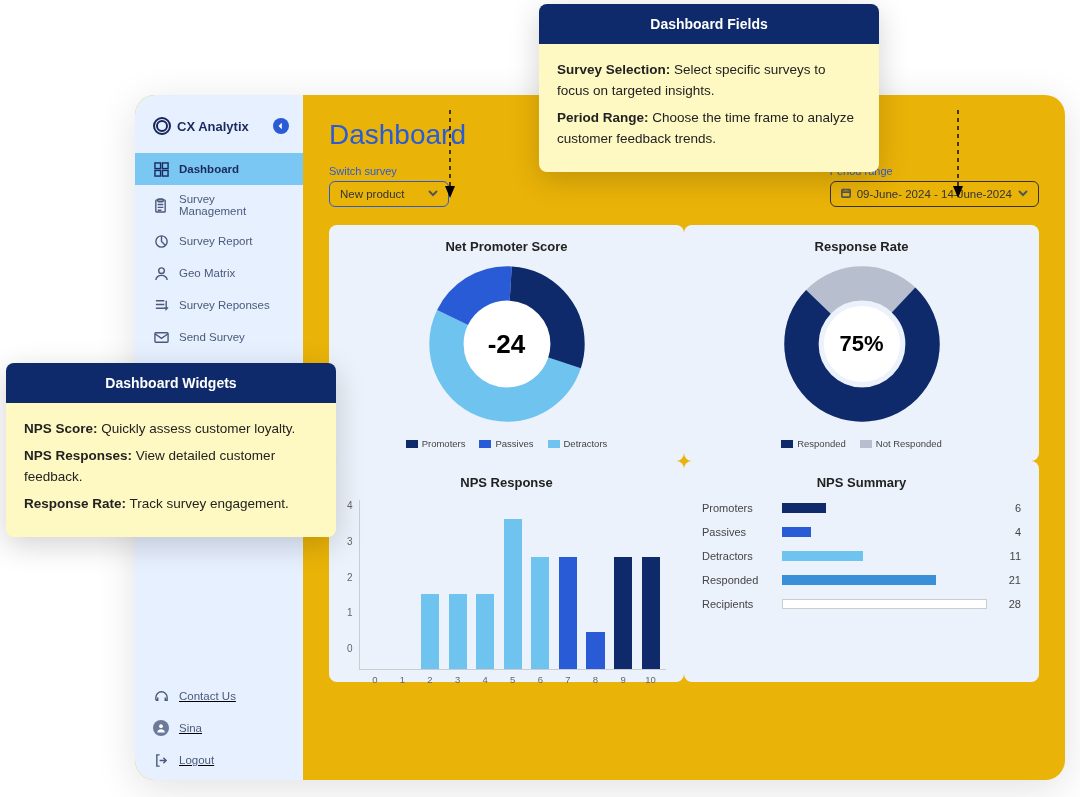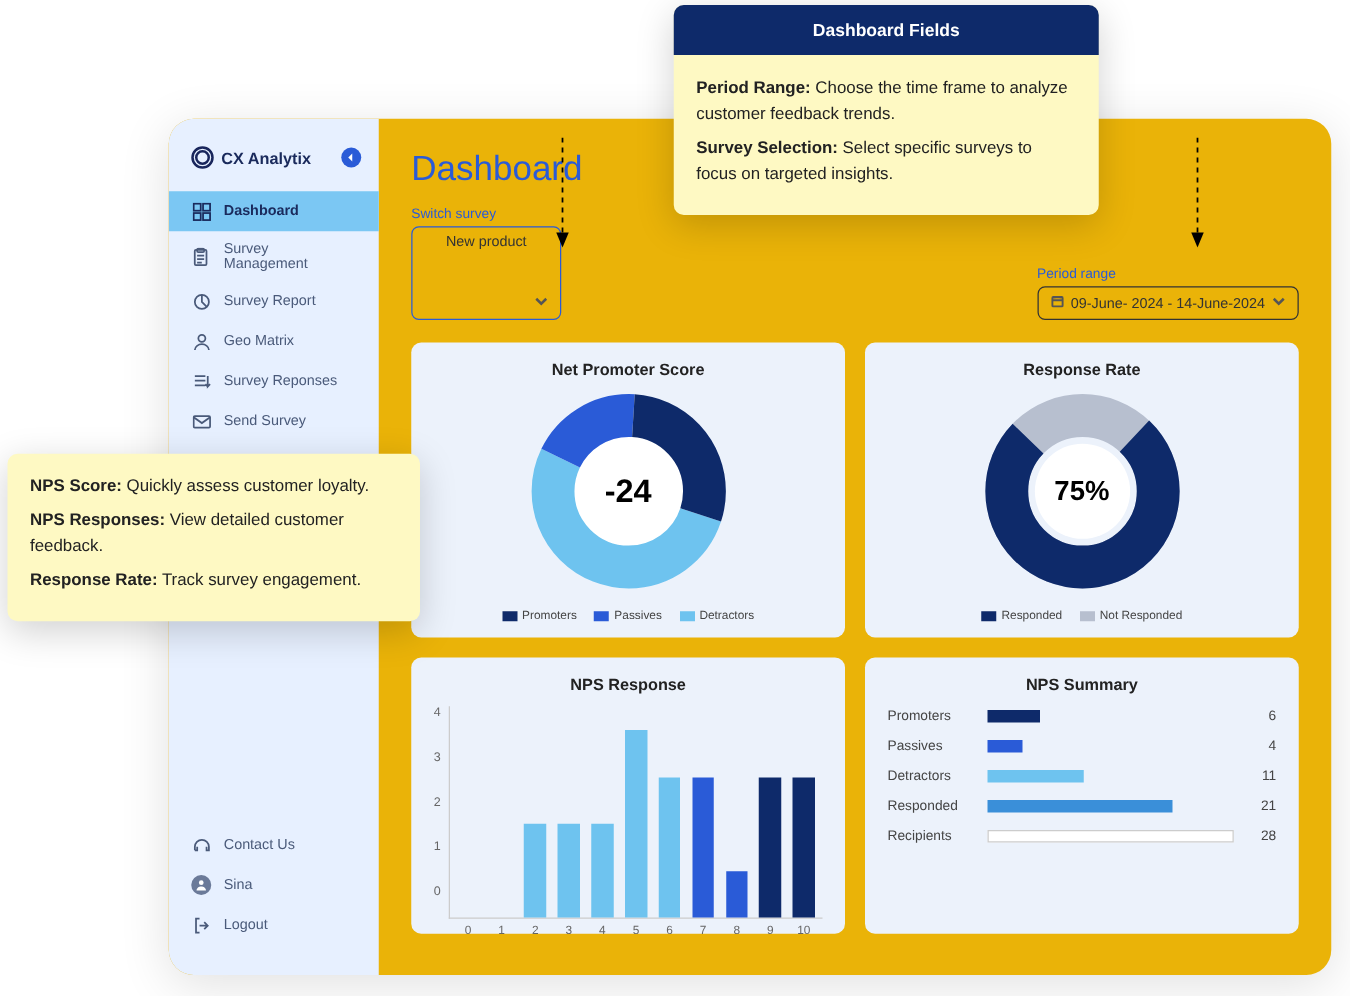--- a/index.html
+++ b/index.html
@@ -23,38 +23,38 @@
 .logo-mark::after{content:""; width:8px; height:8px; border:2px solid #19265c; border-radius:50%;}
 .logo-text { font-size: 13px; font-weight: 600; color: #1a2a5c; }
 .collapse-btn { margin-left:auto; width:16px;height:16px;border-radius:50%;background:#2a5bd7; display:flex;align-items:center;justify-content:center;}
 .collapse-btn svg{width:8px;height:8px;fill:#fff;}
 .nav { list-style:none; }
 .nav li { display:flex; align-items:center; gap:10px; padding:8px 18px; font-size:11.5px; color:#4a5a7a; cursor:pointer;}
 .nav li.active { background:#7bc7f3; color:#1a2a5c; font-weight:600;}
 .nav li .ico { width:16px; height:16px; display:inline-flex; align-items:center; justify-content:center;}
 .nav li .ico svg{width:15px;height:15px;stroke:#4a5a7a;fill:none;stroke-width:1.5;}
 .nav li.active .ico svg{stroke:#1a2a5c;}
-.sidebar-bottom { margin-top:auto; list-style:none; padding-bottom:24px;}
+.sidebar-bottom { margin-top:auto; list-style:none; padding-bottom:4px;text-decoration:underline;}
 .sidebar-bottom li{display:flex;align-items:center;gap:10px;padding:8px 18px;font-size:11.5px;color:#4a5a7a;cursor:pointer;}
 .sidebar-bottom li .ico{width:16px;height:16px;display:inline-flex;align-items:center;justify-content:center;}
 .sidebar-bottom li .ico svg{width:15px;height:15px;stroke:#4a5a7a;fill:none;stroke-width:1.5;}
 .sidebar-bottom .avatar{width:16px;height:16px;border-radius:50%;background:#6b7a99;display:flex;align-items:center;justify-content:center;}
 .sidebar-bottom .avatar svg{width:10px;height:10px;fill:#fff;}
 
 
 .main { flex:1; padding:24px 26px 20px 26px; overflow:hidden; }
 .page-title{font-size:28px;font-weight:500;color:#2a5bd7;margin-bottom:14px;}
 .controls{display:flex;justify-content:space-between;align-items:flex-end;margin-bottom:18px;}
 .ctrl-group{display:flex;flex-direction:column;gap:4px;}
 .ctrl-label{font-size:11px;color:#2a5bd7;}
-.dropdown{border:1.5px solid #2a5bd7;border-radius:6px;padding:6px 10px;display:flex;align-items:center;gap:36px;font-size:11.5px;color:#333;cursor:pointer;min-width:120px;flex-direction:column;}
+.dropdown{border:1.5px solid #2a5bd7;border-radius:6px;padding:6px 10px;display:flex;align-items:center;gap:12px;font-size:11.5px;color:#333;cursor:pointer;min-width:120px;}
 .dropdown .chev{margin-left:auto;}
 .date-picker{border:1px solid #333;border-radius:6px;padding:6px 10px;display:flex;align-items:center;gap:6px;font-size:11.5px;color:#333;cursor:pointer;}
 
-.widgets{display:grid;grid-template-columns:1fr 1fr;gap:16px;}
+.widgets{display:grid;grid-template-columns:1fr 1fr;}
 .widget{background:#ecf2fb;border-radius:8px;padding:14px 18px 12px;}
 .widget-title{text-align:center;font-size:13px;font-weight:700;color:#222;margin-bottom:10px;}
 
 
 .donut-wrap{display:flex;justify-content:center;position:relative;align-items:flex-end;}
 .donut{width:160px;height:160px;}
 .donut-center{position:absolute;top:50%;left:50%;transform:translate(-50%,-50%);font-size:26px;font-weight:700;color:#000;}
 .legend{display:flex;justify-content:center;gap:14px;margin-top:14px;font-size:9.5px;color:#444;}
 .legend span{display:flex;align-items:center;gap:4px;}
 .swatch{width:12px;height:8px;display:inline-block;}
@@ -368,26 +368,27 @@
           </div>
       </div>
 
     </div>
   </main>
 </div>
 
 <div class="callout" style="left:539px;top:4px;width:340px;">
   <div class="callout-header">Dashboard Fields</div>
   <div class="callout-body" id="callout-fields-body">
+      <p><b>Survey Selection:</b> Select specific surveys to focus on targeted insights.</p>
       <p><b>Period Range:</b> Choose the time frame to analyze customer feedback trends.</p>
-      <p><b>Survey Selection:</b> Select specific surveys to focus on targeted insights.</p>
     </div>
 </div>
 
 <div class="callout" style="left:6px;top:363px;width:330px;">
+  <div class="callout-header">Dashboard Widgets</div>
   <div class="callout-body" id="callout-widgets-body">
       <p><b>NPS Score:</b> Quickly assess customer loyalty.</p>
       <p><b>NPS Responses:</b> View detailed customer feedback.</p>
       <p><b>Response Rate:</b> Track survey engagement.</p>
     </div>
 </div>
 
 <svg class="arrow" style="left:440px;top:110px;" width="20" height="90">
   <line x1="10" y1="0" x2="10" y2="78"></line>
     <polygon points="10,88 5,76 15,76"></polygon>

